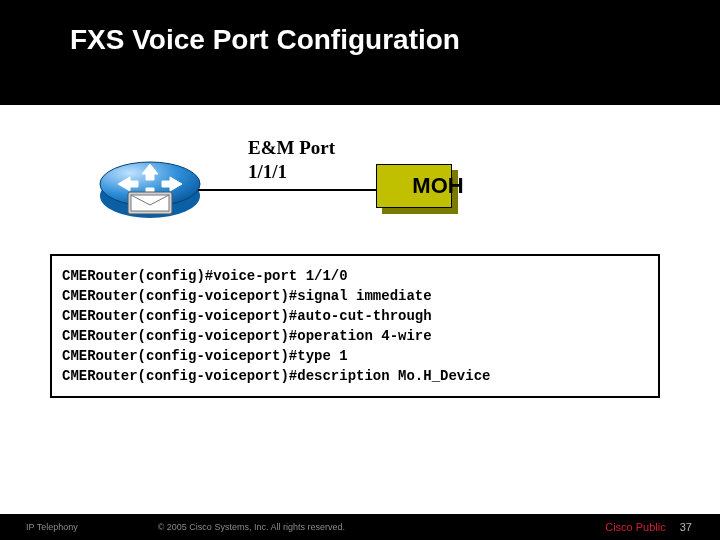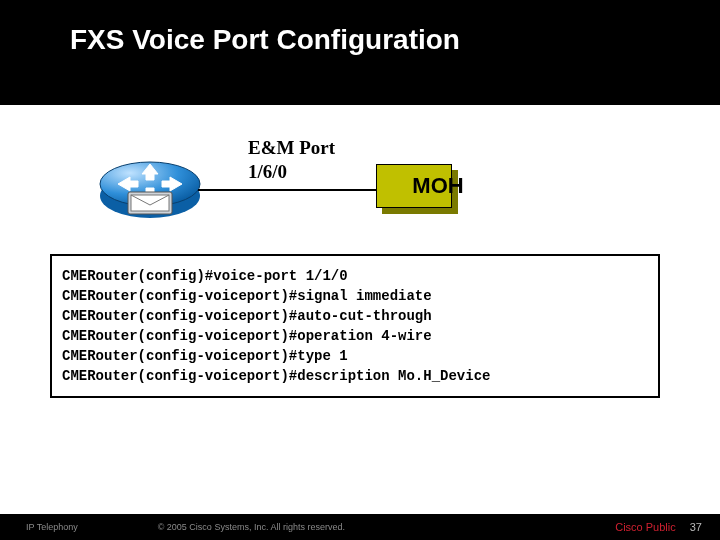--- a/index.html
+++ b/index.html
@@ -18,21 +18,21 @@
   .moh-shadow { position:absolute; left:6px; top:6px; width:76px; height:44px; background:#7a7a00; }
   .moh-front { position:absolute; left:0; top:0; width:76px; height:44px; background:#c0c000; border:1.5px solid #000; display:flex; align-items:center; justify-content:center; font-size:22px; font-weight:bold; font-family:Arial;padding-left:48px; }
 
   .config-box { position: absolute; left: 50px; top: 254px; width: 610px; border: 2px solid #000; padding: 8px 10px; background:#fff; }
   .config-line { font-family: "Courier New", monospace; font-size: 14px; font-weight: bold; white-space: pre; margin: 4px 0; }
 
   .footer { position: absolute; left: 0; bottom: 0; width: 720px; height: 26px; background: #000; display: flex; align-items: center; color: #888; font-size: 9px; }
   .foot-left { margin-left: 26px; color:#8a8a8a; }
   .foot-mid { margin-left: 80px; color:#8a8a8a; }
   .foot-right { margin-left: auto; margin-right: 14px; color: #cf2030; font-size: 11px; }
-  .foot-num { margin-right: 18px; color:#b8b8b8; font-size:11px;text-align:right; }
+  .foot-num { margin-right: 28px; color:#b8b8b8; font-size:11px;text-align:right; }
 </style>
 </head>
 <body>
 
 <div class="slide">
 
   <div class="title-band">
     <div class="title-text">FXS Voice Port Configuration</div>
   </div>
   <div class="corner-tab">
@@ -56,21 +56,21 @@
         <polygon points="20,34 32,27 32,31 40,31 40,37 32,37 32,41"></polygon>
         <polygon points="84,34 72,41 72,37 64,37 64,31 72,31 72,27"></polygon>
       </g>
 
       <rect x="30" y="42" width="44" height="22" rx="2" fill="#cfd4da" stroke="#555"></rect>
       <rect x="33" y="45" width="38" height="16" fill="#fff" stroke="#777"></rect>
       <polyline points="33,45 52,55 71,45" fill="none" stroke="#777"></polyline>
     </svg>
     <div class="port-label">
       <span>E&amp;M Port</span><br>
-      <span>1/6/0</span>
+      <span>1/1/1</span>
     </div>
     <div class="wire"></div>
     <div class="moh-box">
       <div class="moh-shadow"></div>
       <div class="moh-front">MOH</div>
     </div>
   </div>
 
   <div class="config-box">
     <div class="config-line">CMERouter(config)#voice-port 1/1/0</div>

